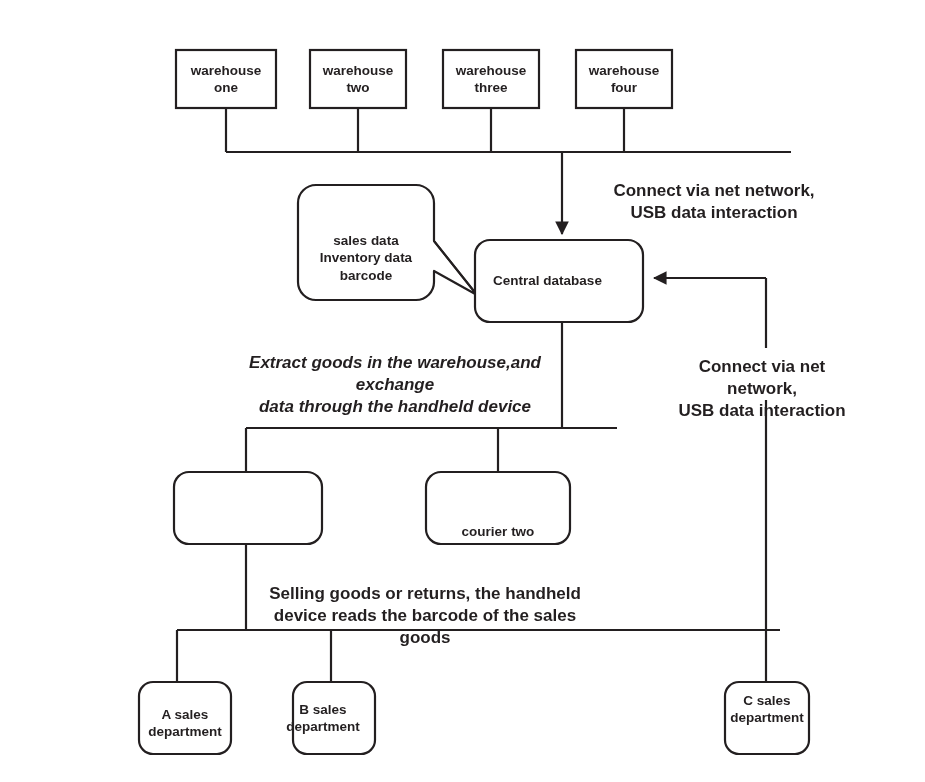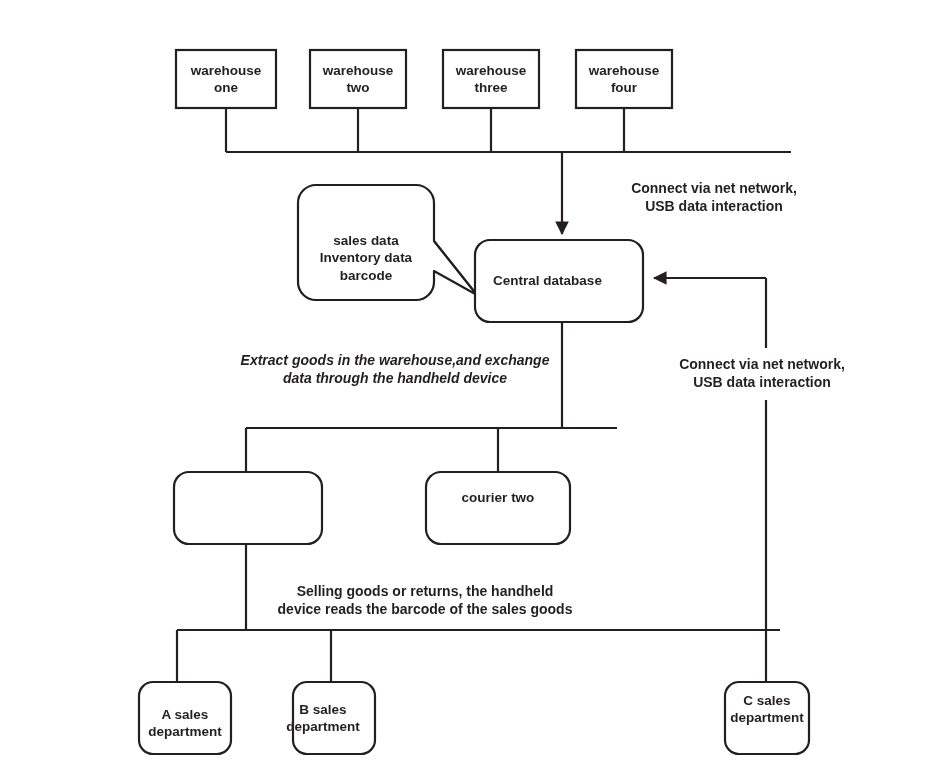--- a/index.html
+++ b/index.html
@@ -57,21 +57,21 @@
     white-space: pre-line;
     pointer-events: none;
   }
   .node-label {
     font-size: 13.5px;
     display: flex;
     align-items: center;
     justify-content: center;
   }
   .edge-label {
-    font-size: 14px;
+    font-size: 17px;
   }
 </style>
 </head>
 <body>
 
 <div id="diagram-root">
 
   <svg id="diagram-svg" viewBox="0 0 925 782" xmlns="http://www.w3.org/2000/svg">
     <defs>
       <marker id="arrowFilled" viewBox="0 0 10 10" refX="9.2" refY="5" markerWidth="6.2" markerHeight="6.2" orient="auto-start-reverse">
@@ -145,21 +145,21 @@
 three</div>
   <div class="node-label" style="left:542px; top:50px; width:96px; height:58px;">warehouse
 four</div>
 
   <div class="node-label" style="left:264px; top:185px; width:136px; height:146px;">sales data
 Inventory data
 barcode</div>
 
   <div class="node-label" style="left:441px; top:240px; width:145px; height:82px;">Central database</div>
 
-  <div class="node-label" style="left:392px; top:462px; width:144px; height:72px;">courier two</div>
+  <div class="node-label" style="left:392px; top:496px; width:144px; height:72px;">courier two</div>
 
   <div class="node-label" style="left:99px; top:687px; width:104px; height:72px;">A sales
 department</div>
   <div class="node-label" style="left:238px; top:682px; width:102px; height:72px;">B sales
 department</div>
   <div class="node-label" style="left:681px; top:682px; width:104px; height:54px;">C sales
 department</div>
 
   <div class="edge-label" style="left:545px; top:180px; width:270px; text-align:center;">Connect via net network,
 USB data interaction</div>

